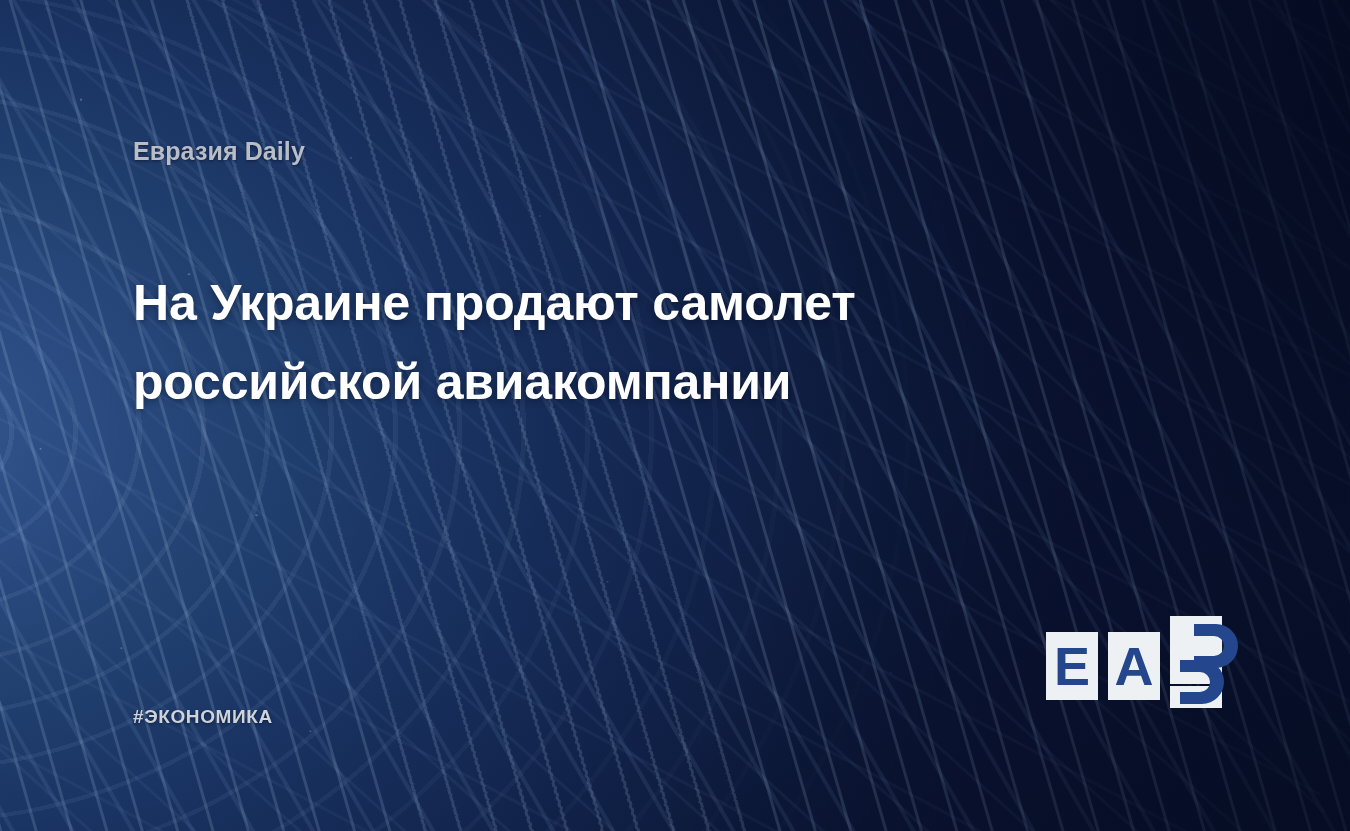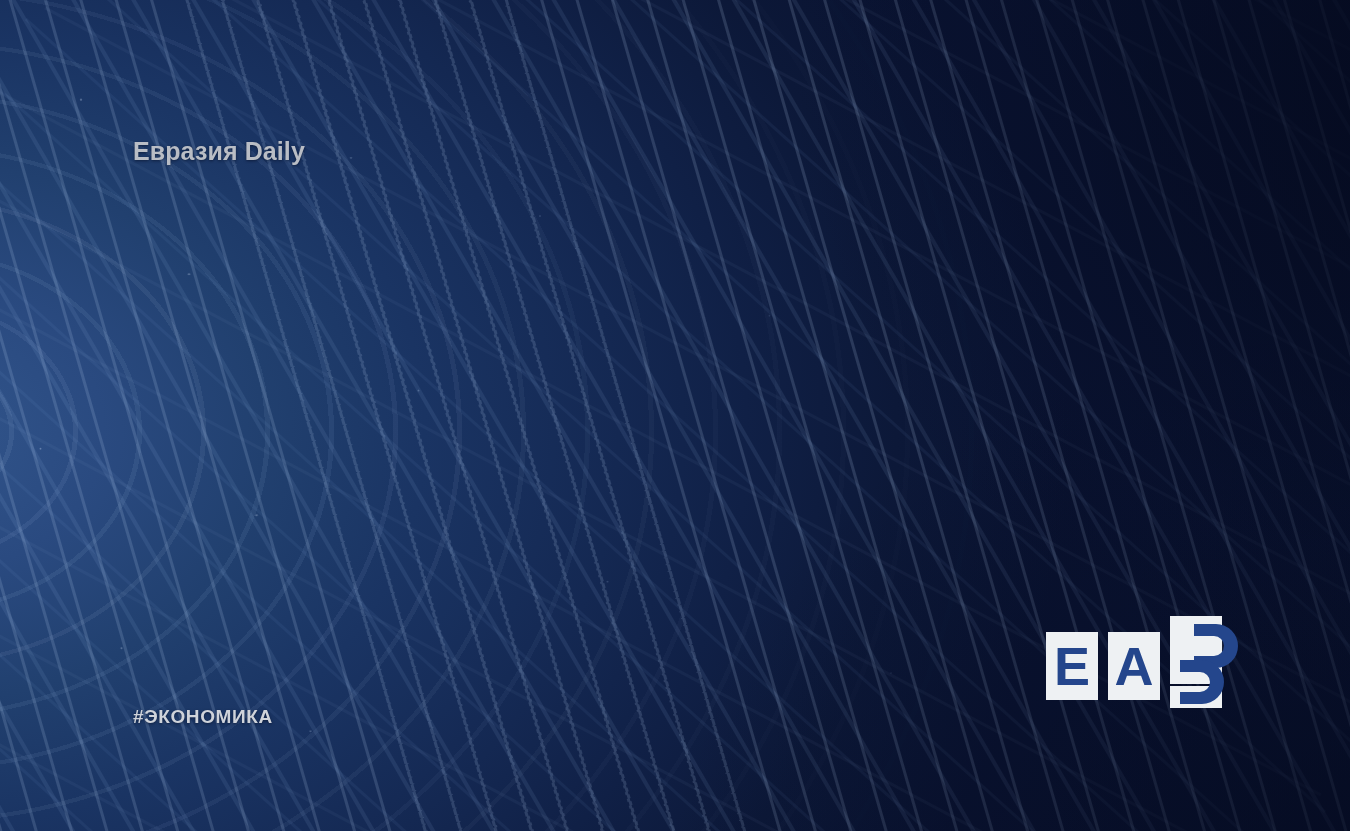--- a/index.html
+++ b/index.html
@@ -223,20 +223,21 @@
     <div class="streaks s3"></div>
     <div class="streaks s4"></div>
   </div>
   <div class="bg-layer speckle"></div>
   <div class="bg-layer bg-vignette"></div>
 
   <div class="content">
 
     <div class="brand">Евразия Daily</div>
 
+    <h1 class="headline">На Украине продают самолет российской авиакомпании</h1>
 
     <div class="tag">#ЭКОНОМИКА</div>
 
     <div class="logo">
 
       <div class="tile tile-e">
         <span class="glyph">E</span>
       </div>
 
       <div class="tile tile-a">

